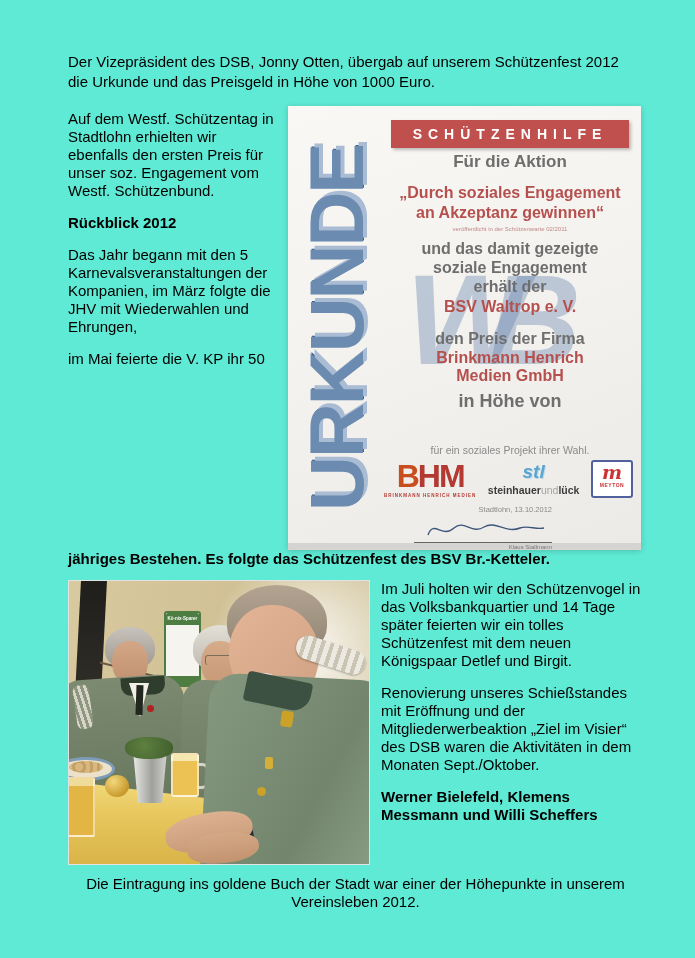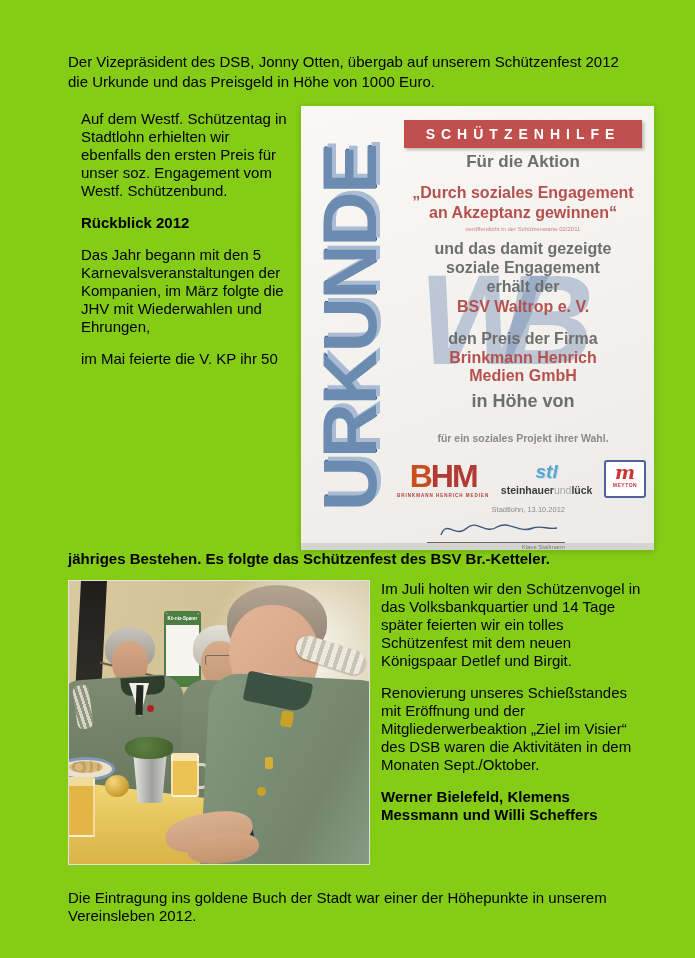--- a/index.html
+++ b/index.html
@@ -1,23 +1,23 @@
 <!DOCTYPE html>
 <html><head>
 <meta charset="utf-8">
 <style>
   html,body{margin:0;padding:0;background:#ffffff;}
-  .page{position:relative;width:695px;height:958px;background:#84cc16;
+  .page{position:relative;width:695px;height:958px;background:#5eead4;
         font-family:"Liberation Sans", sans-serif;color:#000;overflow:hidden;
         box-sizing:border-box;padding:52px 52px 0 68px;}
   p{margin:0 0 14px 0;font-size:15px;line-height:18px;}
   .intro{line-height:20px;width:575px;}
   .bold{font-weight:bold;}
   .row1{display:flex;align-items:flex-start;}
-  .leftcol{width:212px;flex:none;padding-top:4px;margin-left:13px;}
+  .leftcol{width:212px;flex:none;padding-top:4px;}
   .leftcol p:last-child{margin-bottom:0;}
   .continuation{margin:0 0 12px 0;width:575px;font-weight:bold;}
   .row2{display:flex;align-items:flex-start;}
   .rightcol{width:262px;flex:none;margin-left:11px;}
 
   
   .cert{position:relative;flex:none;width:353px;height:444px;margin-left:8px;
         background:linear-gradient(160deg,#faf8f5 0%,#f3f1ee 55%,#eceae7 100%);
         box-shadow:0 1px 6px rgba(0,0,0,.18);overflow:hidden;}
   .cert-bottomband{position:absolute;left:0;right:0;bottom:0;height:7px;background:#d6d4d1;}
@@ -160,21 +160,21 @@
         <div class="cl c-red" style="top:78px;font-size:16px;">„Durch soziales Engagement</div>
         <div class="cl" style="top:120px;font-size:6px;color:#c08a8a;">veröffentlicht in der Schützenwarte 02/2011</div>
         <div class="cl c-gray" style="top:153px;font-size:16px;">soziale Engagement</div>
         <div class="cl c-gray" style="top:134px;font-size:16px;">und das damit gezeigte</div>
         <div class="cl c-gray" style="top:172px;font-size:16px;">erhält der</div>
         <div class="cl c-red" style="top:192px;font-size:16px;">BSV Waltrop e. V.</div>
         <div class="cl c-gray" style="top:224px;font-size:16px;">den Preis der Firma</div>
         <div class="cl c-red" style="top:243px;font-size:16px;">Brinkmann Henrich</div>
         <div class="cl c-red" style="top:261px;font-size:16px;">Medien GmbH</div>
         <div class="cl c-gray" style="top:285px;font-size:18px;">in Höhe von</div>
-        <div class="cl" style="top:326px;font-size:10.5px;font-weight:bold;color:#8a8a8a;">für ein soziales Projekt ihrer Wahl.</div>
+        <div class="cl" style="top:338px;font-size:10.5px;font-weight:normal;color:#8a8a8a;">für ein soziales Projekt ihrer Wahl.</div>
       </div>
 
       <div class="logos">
         <div class="bhm">
           <div class="bhm-main"><span class="bhm-b">B</span><span class="bhm-hm">HM</span></div>
           <div class="bhm-sub">BRINKMANN HENRICH MEDIEN</div>
         </div>
         <div class="stl">
           <div class="stl-main">stl</div>
           <div class="stl-sub"><span class="b">steinhauer</span><span class="l">und</span><span class="b">lück</span></div>
@@ -251,15 +251,15 @@
       <div class="ph hand2"></div>
     </div>
 
     <div class="rightcol">
       <p>Im Juli holten wir den Schützenvogel in das Volksbankquartier und 14 Tage später feierten wir ein tolles Schützenfest mit dem neuen Königspaar Detlef und Birgit.</p>
       <p>Renovierung unseres Schießstandes mit Eröffnung und der Mitgliederwerbeaktion „Ziel im Visier“ des DSB waren die Aktivitäten in dem Monaten Sept./Oktober.</p>
       <p class="bold">Werner Bielefeld, Klemens Messmann und Willi Scheffers</p>
     </div>
   </div>
 
-  <p style="margin-top:24px;width:575px;">Die Eintragung ins goldene Buch der Stadt war einer der Höhepunkte in unserem Vereinsleben 2012.</p>
+  <p style="margin-top:10px;width:575px;text-align:center;">Die Eintragung ins goldene Buch der Stadt war einer der Höhepunkte in unserem Vereinsleben 2012.</p>
 
 </div>
 
 </body></html>

